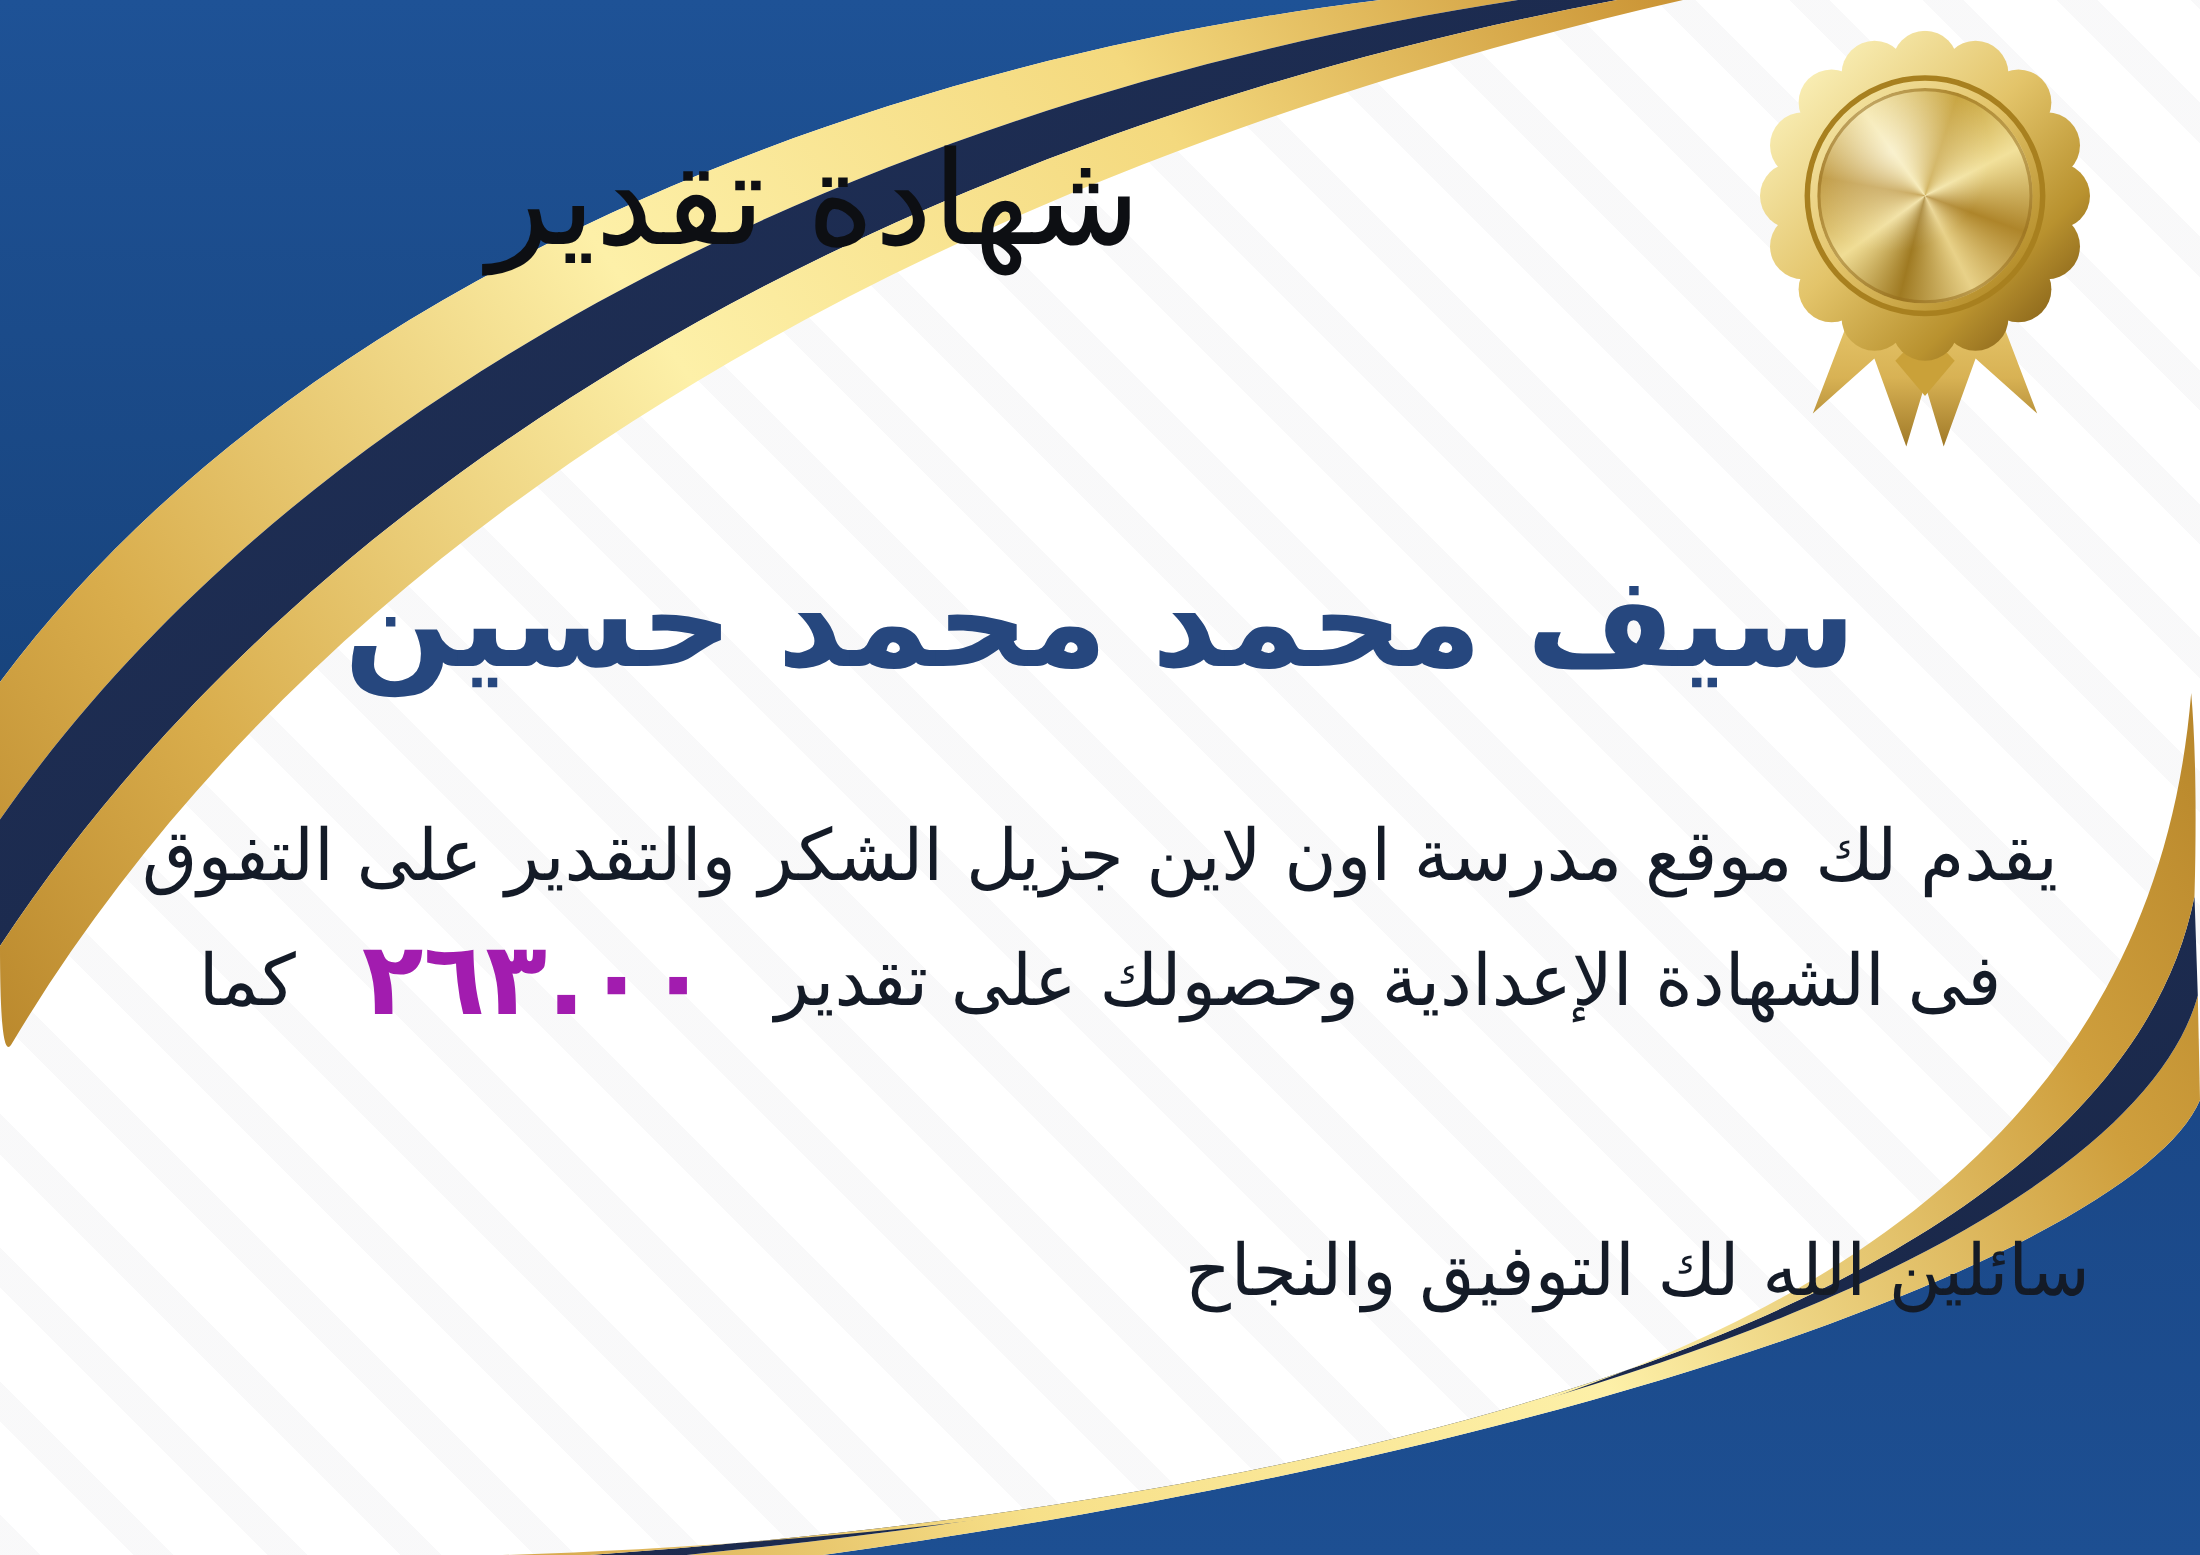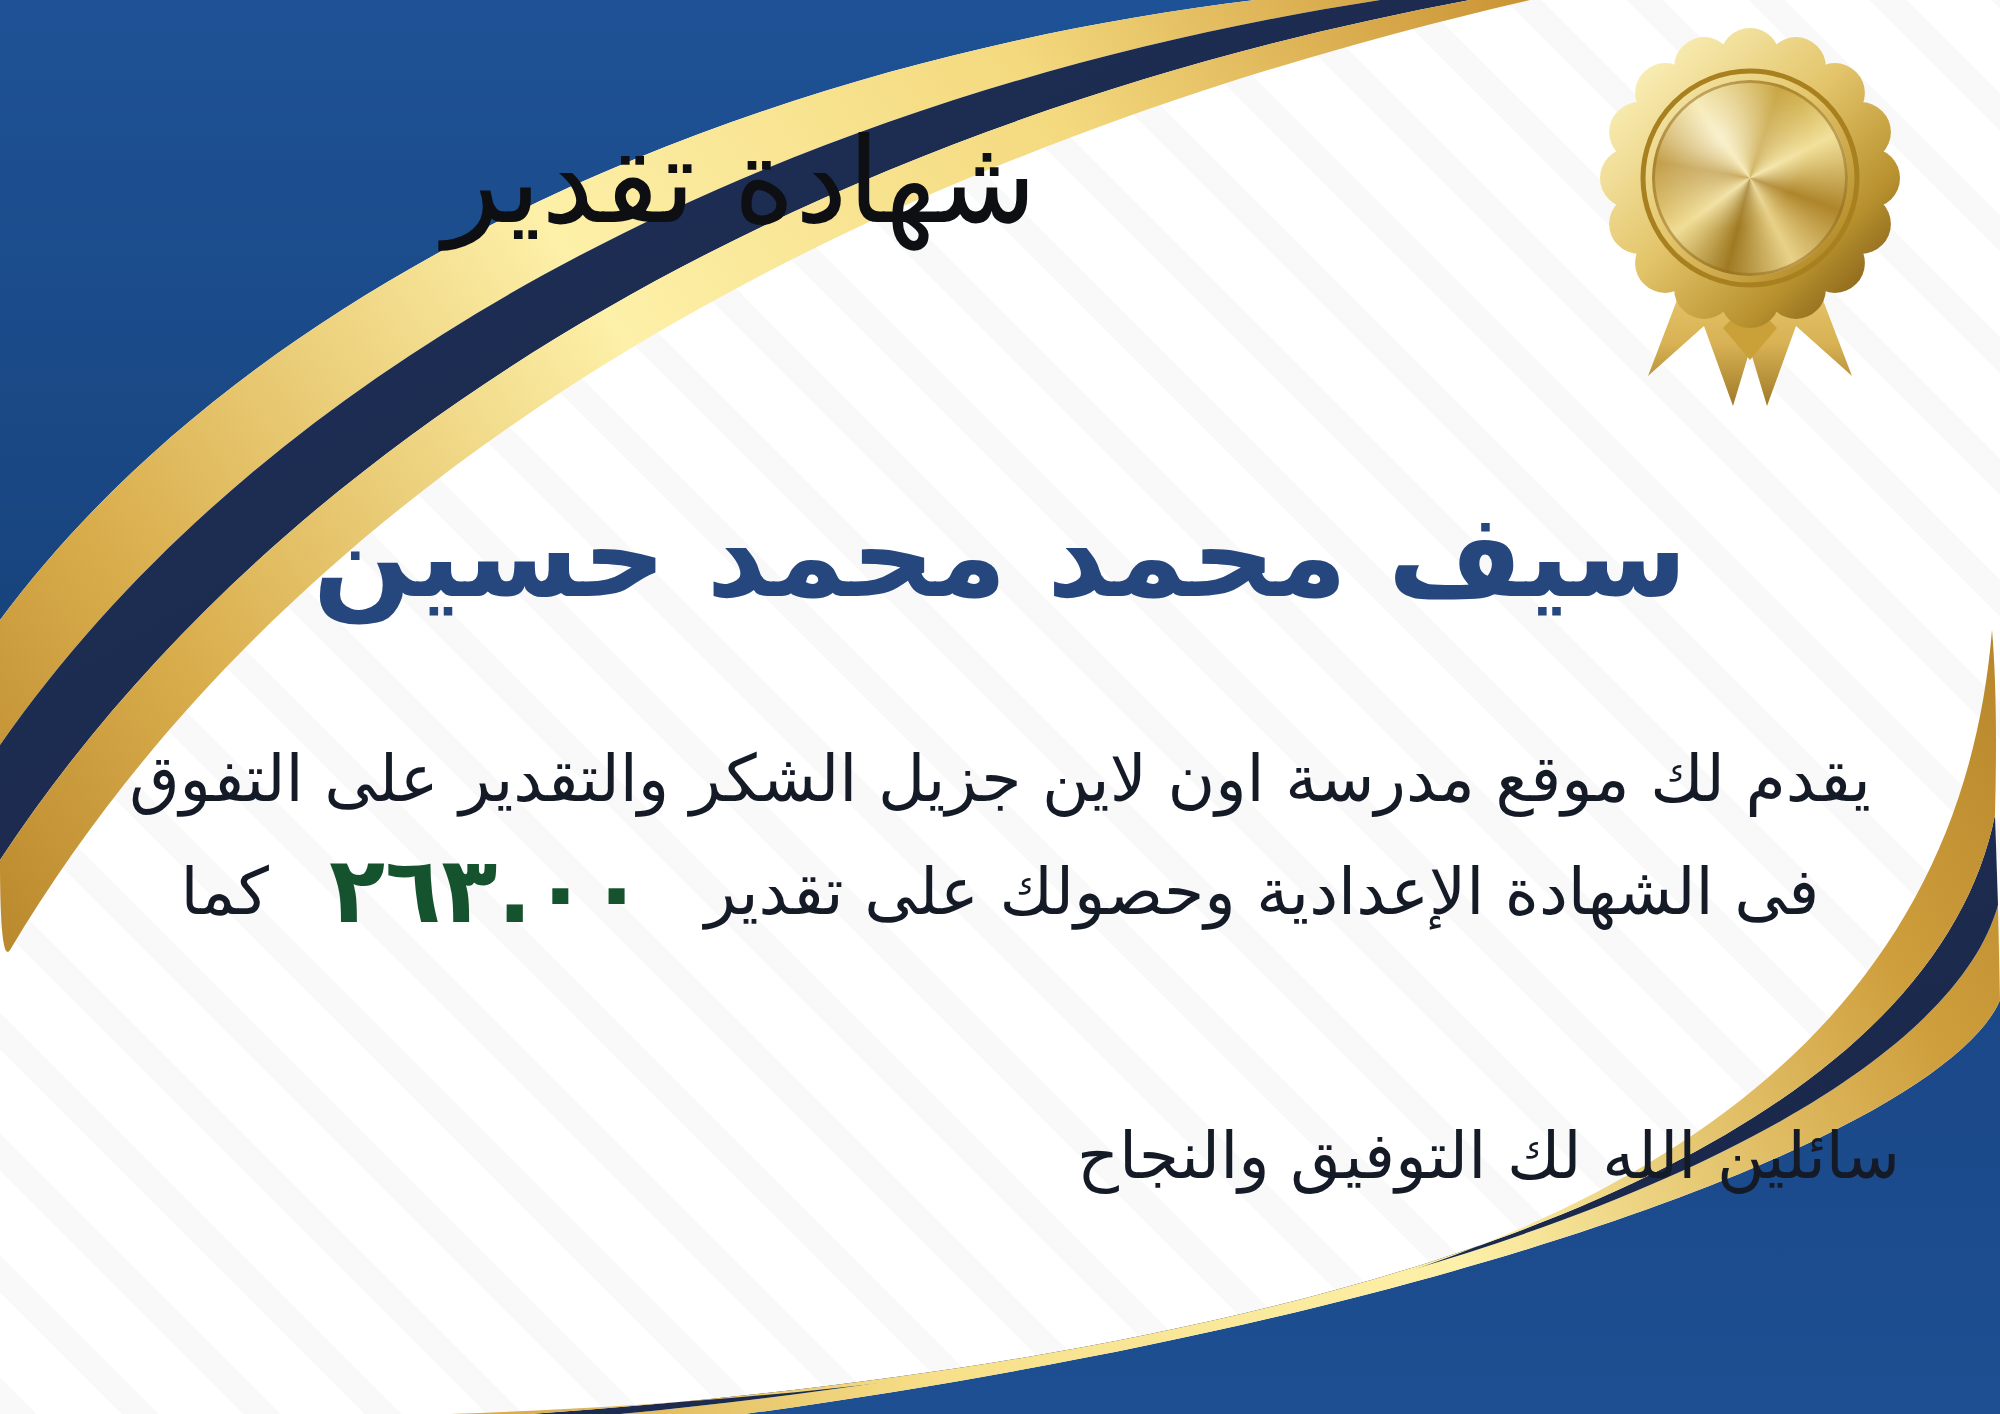--- a/index.html
+++ b/index.html
@@ -12,32 +12,32 @@
   }
   .canvas{position:absolute;inset:0;width:2000px;height:1414px;}
   svg.bg{position:absolute;inset:0;z-index:1;}
   
   .title{
     position:absolute;z-index:5;top:112px;left:0;width:1480px;
     text-align:center;direction:rtl;
     font-size:118px;font-weight:500;color:#0d0f13;letter-spacing:0;
   }
   .student-name{
-    position:absolute;z-index:5;top:488px;left:100px;width:1800px;
+    position:absolute;z-index:5;top:498px;left:100px;width:1800px;
     text-align:center;direction:rtl;
     font-size:116px;font-weight:bold;color:#26477e;
   }
   .body-text{
     position:absolute;z-index:5;top:724px;left:45px;width:1910px;
     text-align:center;direction:rtl;
     font-size:65px;line-height:1.68;color:#141b27;
   }
   .score{
     display:inline-block;
-    font-size:92px;font-weight:bold;color:#14532d;
+    font-size:92px;font-weight:bold;color:#a21caf;
     margin:12px 60px;vertical-align:-8px;line-height:1;
   }
   .closing{
     position:absolute;z-index:5;top:1118px;left:100px;width:1800px;
     text-align:right;direction:rtl;
     font-size:65px;color:#141b27;
   }
   
   .medal{position:absolute;z-index:4;left:1600px;top:28px;width:300px;height:392px;}
   .medal-disc{

